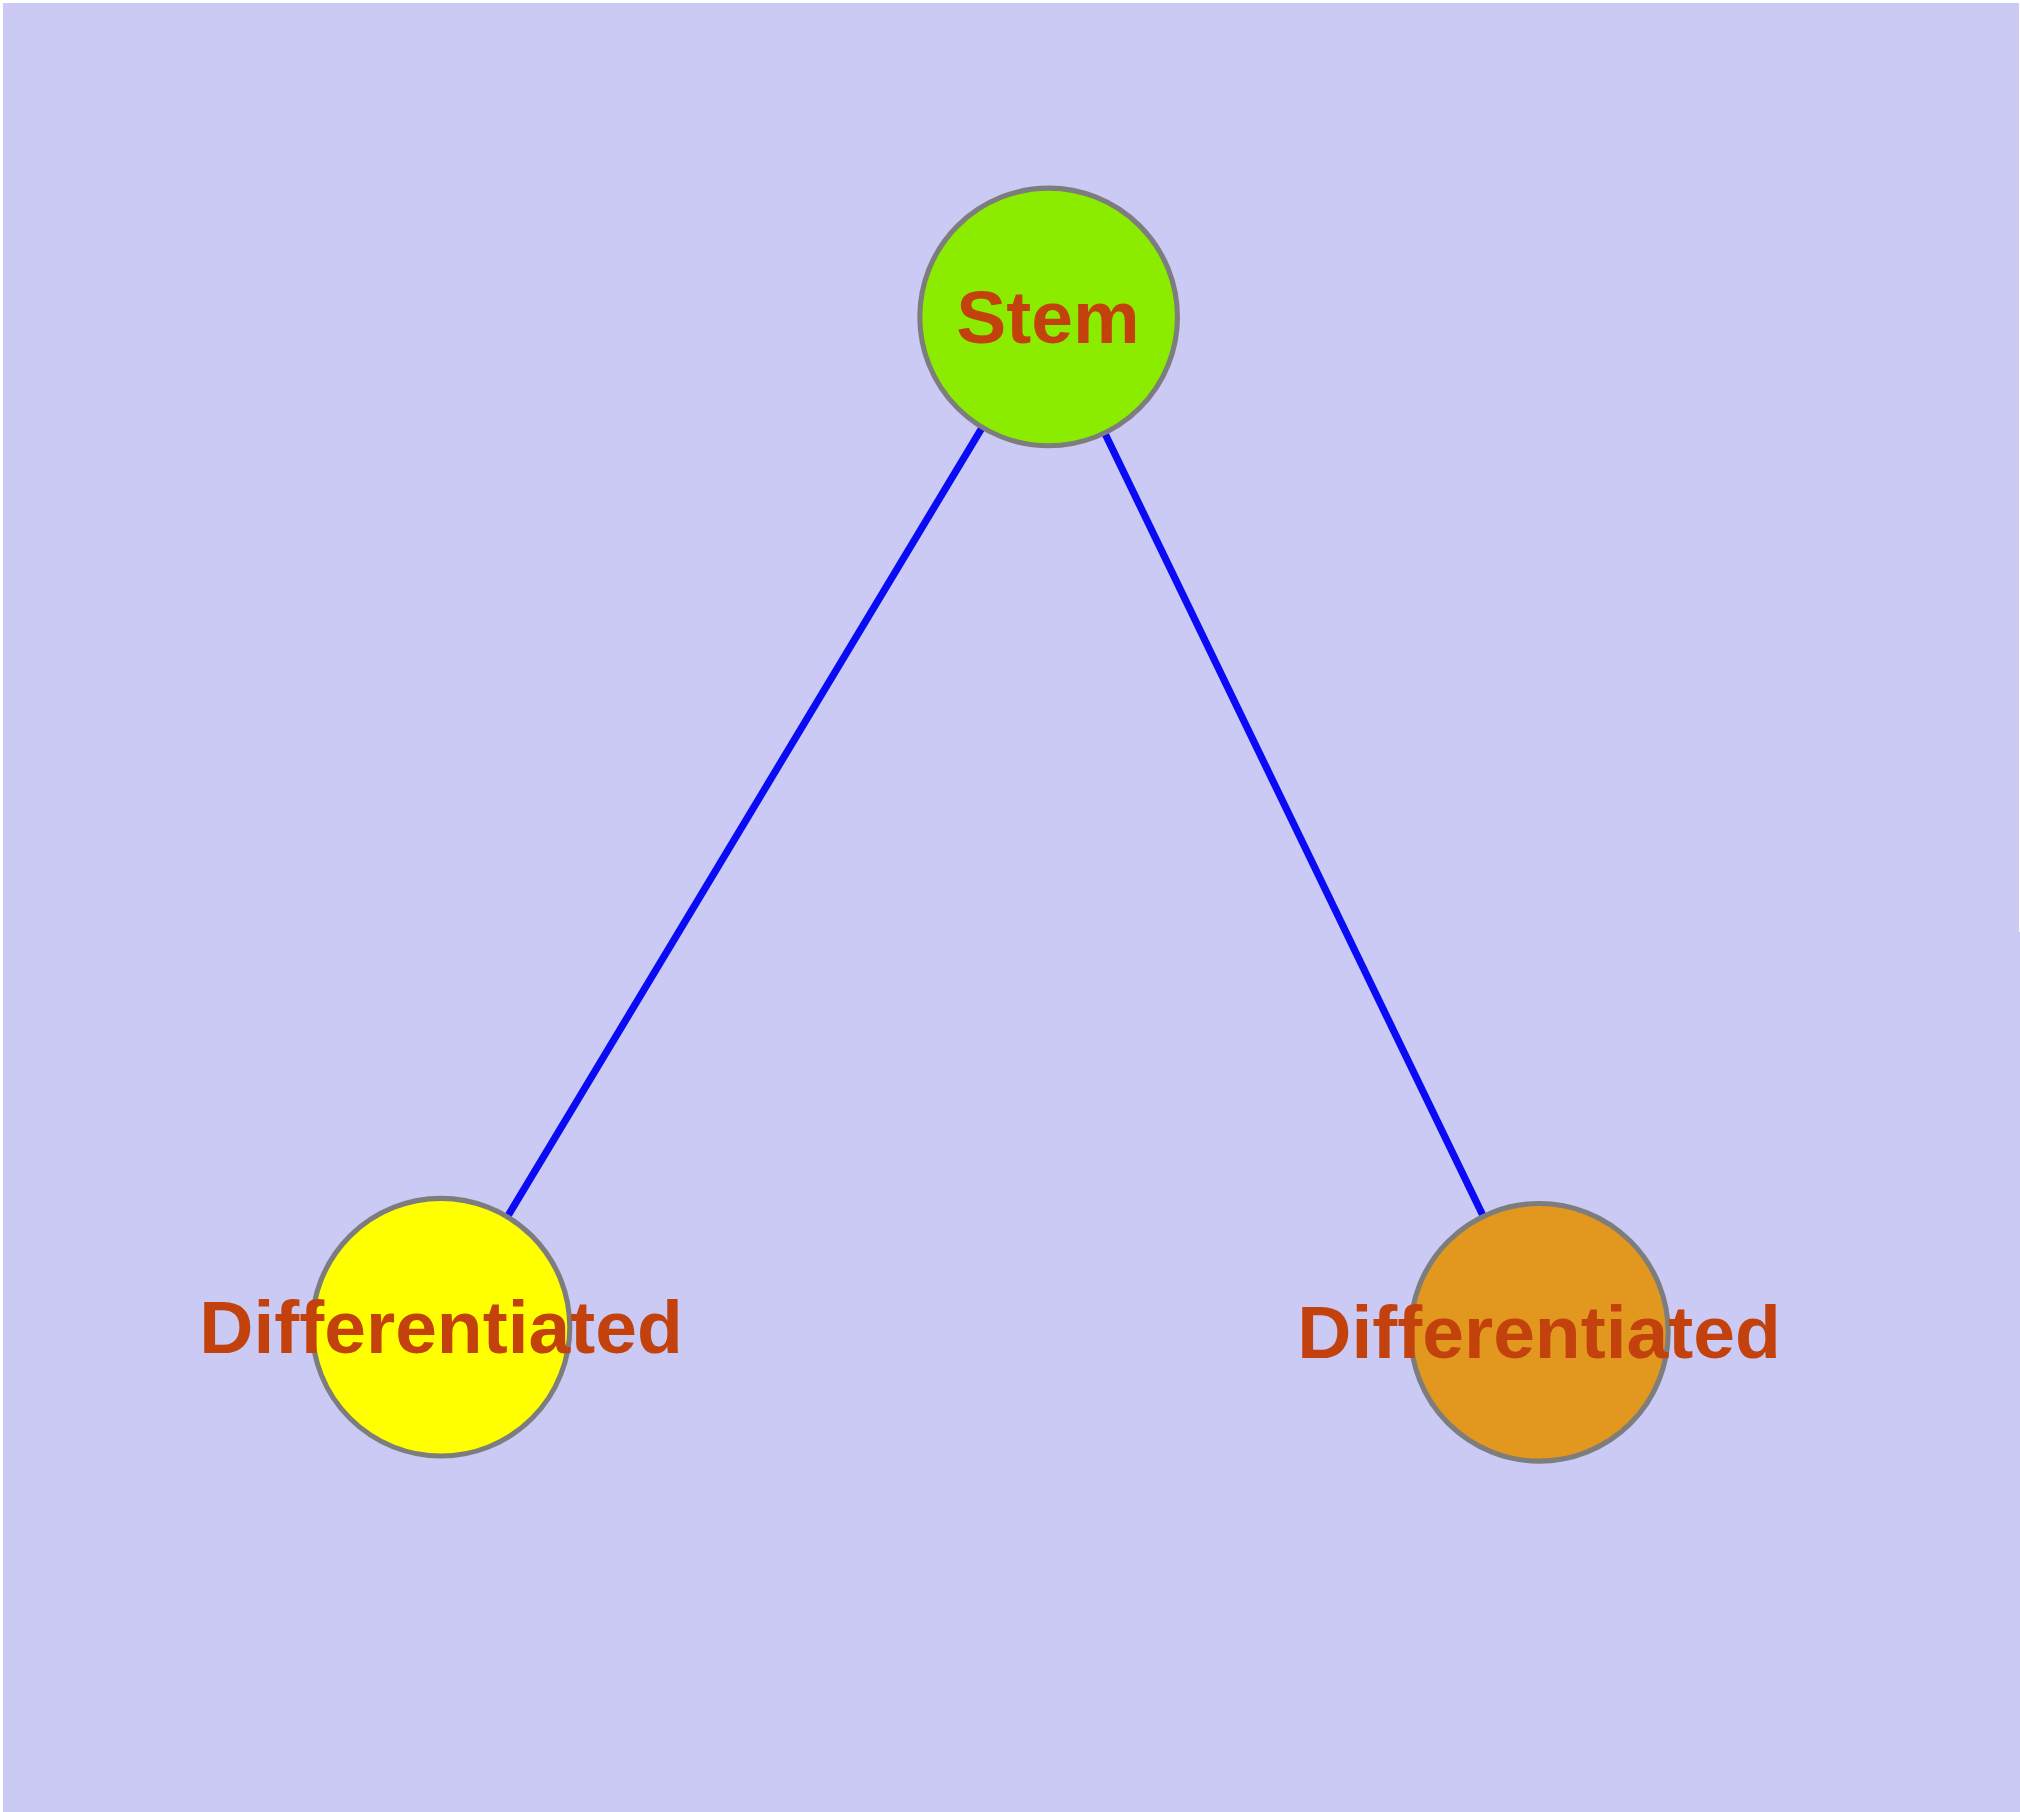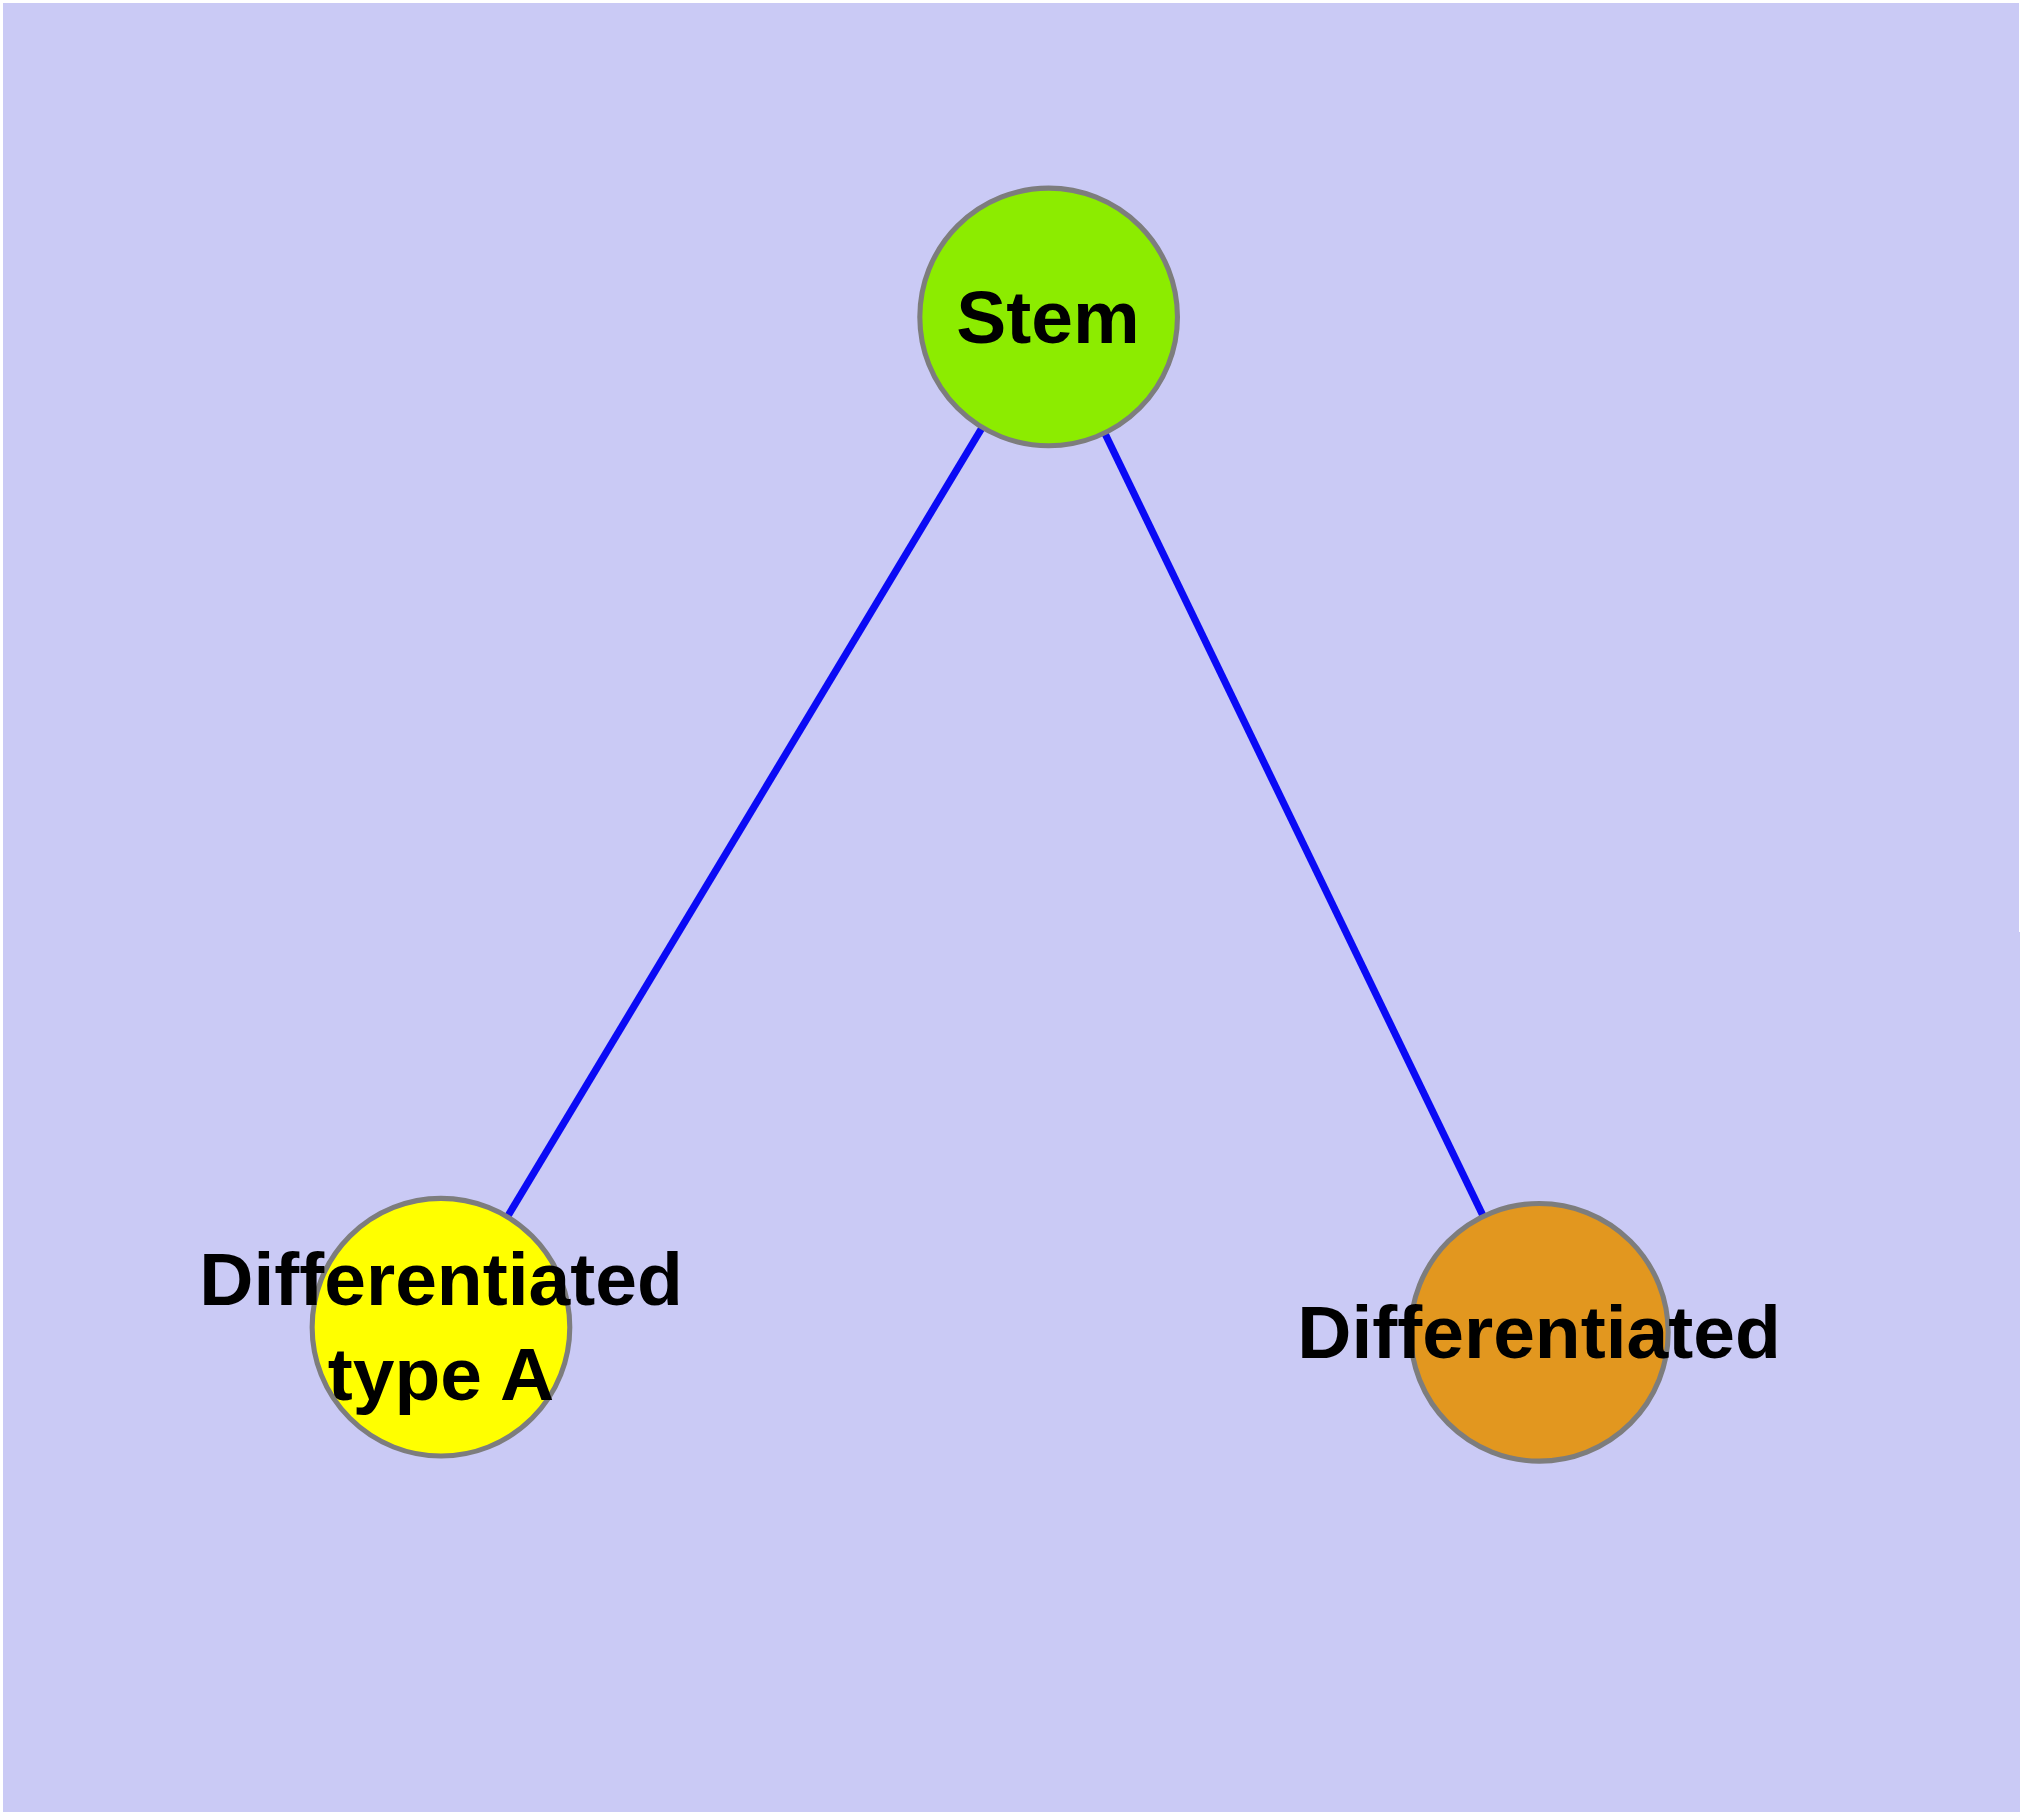--- a/index.html
+++ b/index.html
@@ -18,21 +18,21 @@
   }
   .node-circle { stroke-width: 6px; }
   .edge-line { stroke-width: 8.5px; fill: none; }
   .node-label {
     position: absolute;
     transform: translate(-50%, -50%);
     text-align: center;
     font-weight: bold;
     font-size: 75px;
     line-height: 95px;
-    color: #000000;
+    color: #c2410c;
     white-space: nowrap;
   }
   .label-line { display: block; }
   .border-artifact { position: absolute; background: #ffffff; }
   .border-artifact.top    { left: 0; top: 0; width: 2021px; height: 3.4px; }
   .border-artifact.left   { left: 0; top: 0; width: 3.4px; height: 1812px; }
   .border-artifact.right  { right: 0; top: 0; width: 2.5px; height: 932px; }
 </style>
 </head>
 <body>
@@ -51,21 +51,20 @@
 
     <circle class="node-circle" cx="520" cy="1566" r="152" fill="#FFFF00" stroke="#7D7D7D"></circle>
 
     <circle class="node-circle" cx="1816" cy="1572" r="152" fill="#E2971F" stroke="#7D7D7D"></circle>
   </svg>
 
   <div class="node-label" style="left:1048px; top:317px;">Stem</div>
 
   <div class="node-label" style="left:441px; top:1327px;">
     <span class="label-line">Differentiated</span>
-    <span class="label-line">type A</span>
   </div>
 
   <div class="node-label" style="left:1539px; top:1332px;">
     <span class="label-line">Differentiated</span>
   </div>
 
   <div class="border-artifact top"></div>
   <div class="border-artifact left"></div>
   <div class="border-artifact right"></div>
 

